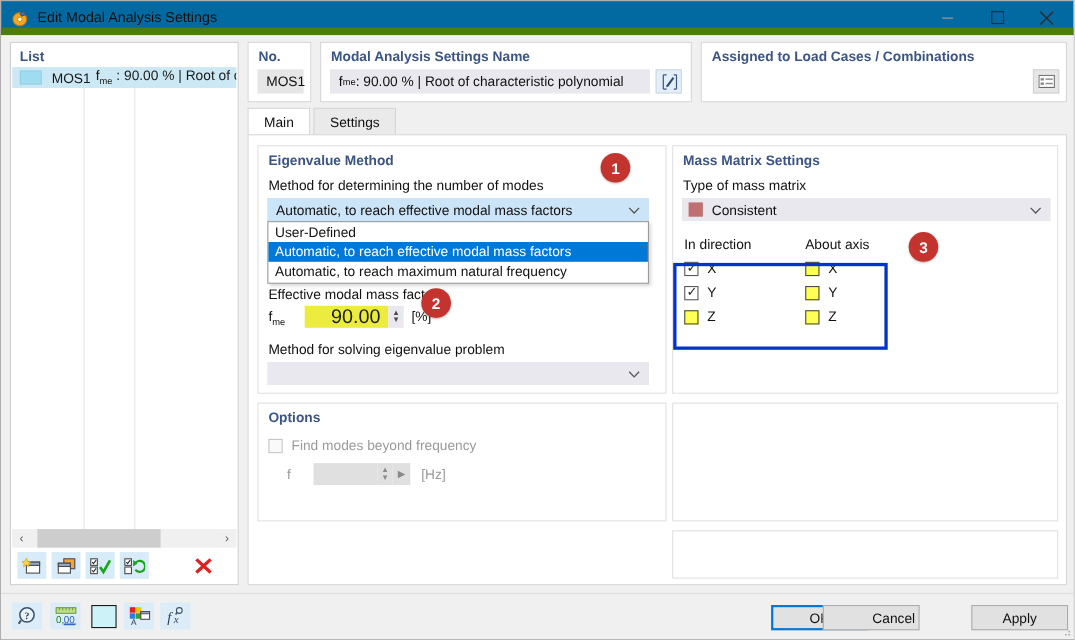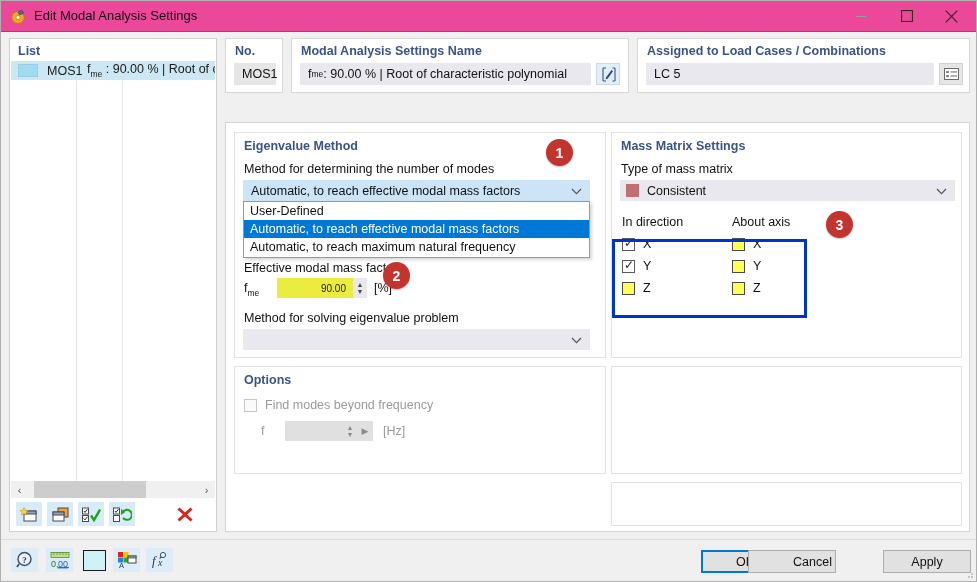--- a/index.html
+++ b/index.html
@@ -19,22 +19,22 @@
     overflow: hidden;
     background: #f0f0f0;
     border: 1px solid #b0b0b0;
     box-sizing: border-box;
   }
 
   
   .titlebar {
     position: absolute; left: 0; top: 0;
     width: 100%; height: 31px;
-    background: #ec4899;
-    border-bottom: 1px solid #4d7c0f;
+    background: #0369a1;
+    border-bottom: 7px solid #4d7c0f;
     box-sizing: border-box;
   }
   .tb-icon {
     position: absolute; left: 9px; top: 7px;
     width: 17px; height: 17px;
   }
   .tb-title {
     position: absolute; left: 33px; top: 7px;
     font-size: 13px; color: #111;
   }
@@ -262,21 +262,21 @@
   .spin-wrap {
     position: absolute;
     display: flex; align-items: stretch;
     box-sizing: border-box;
   }
   .spin-val {
     flex: 1;
     background: #e8e8ee;
     display: flex; align-items: center; justify-content: flex-end;
     padding-right: 7px;
-    font-size: 10px;
+    font-size: 18px;
     box-sizing: border-box;
   }
   .spin-val.yellow {
     background: #ecec3f;
   }
   .spin-btns {
     width: 14px;
     background: #e8e8ee;
     display: flex; flex-direction: column;
     justify-content: center; align-items: center;
@@ -471,32 +471,35 @@
         <svg width="15" height="15" viewBox="0 0 15 15">
           <path d="M2 1 L2 14 M2 1 L5 1 M2 14 L5 14" stroke="#3b5487" stroke-width="1.1" fill="none"></path>
           <path d="M11.5 14 L14 14 M11.5 1 L14 1 M14 1 L14 14" stroke="#3b5487" stroke-width="1.1" fill="none"></path>
           <path d="M5 10.5 L10.5 3 L12 4.2 L6.6 11.7 L4.7 12.3 Z" fill="#2f4a72"></path>
         </svg>
       </div>
     </div>
 
     <div class="card assigned-card">
       <div class="card-head">Assigned to Load Cases / Combinations</div>
-      <div class="field" style="left:8px; top:24px; width:288px; height:22px;">LC 5</div>
       <div class="icon-btn gray" style="left:301px; top:24px; width:24px; height:22px;">
         <svg width="15" height="12" viewBox="0 0 15 12">
           <rect x="0.5" y="0.5" width="14" height="11" fill="#fff" stroke="#6a6a6a" stroke-width="1"></rect>
           <rect x="2" y="3" width="3" height="2.2" fill="#8a8a8a"></rect>
           <rect x="6.5" y="3.3" width="6.5" height="1.3" fill="#8a8a8a"></rect>
           <rect x="2" y="7" width="3" height="2.2" fill="#8a8a8a"></rect>
           <rect x="6.5" y="7.3" width="6.5" height="1.3" fill="#8a8a8a"></rect>
         </svg>
       </div>
     </div>
 
+    <div class="tabstrip">
+      <div class="tab active" style="left:0;">Main</div>
+      <div class="tab inactive" style="left:60px;">Settings</div>
+    </div>
 
     <div class="tabbody">
 
       <div class="group" style="left:8px; top:9px; width:372px; height:226px;">
         <div class="group-title">Eigenvalue Method</div>
 
         <div class="lbl" style="left:9px; top:29px;">Method for determining the number of modes</div>
 
         <div class="combo sel-blue" style="left:8px; top:47px; width:347px; height:21px;">
           <span>Automatic, to reach effective modal mass factors</span>

